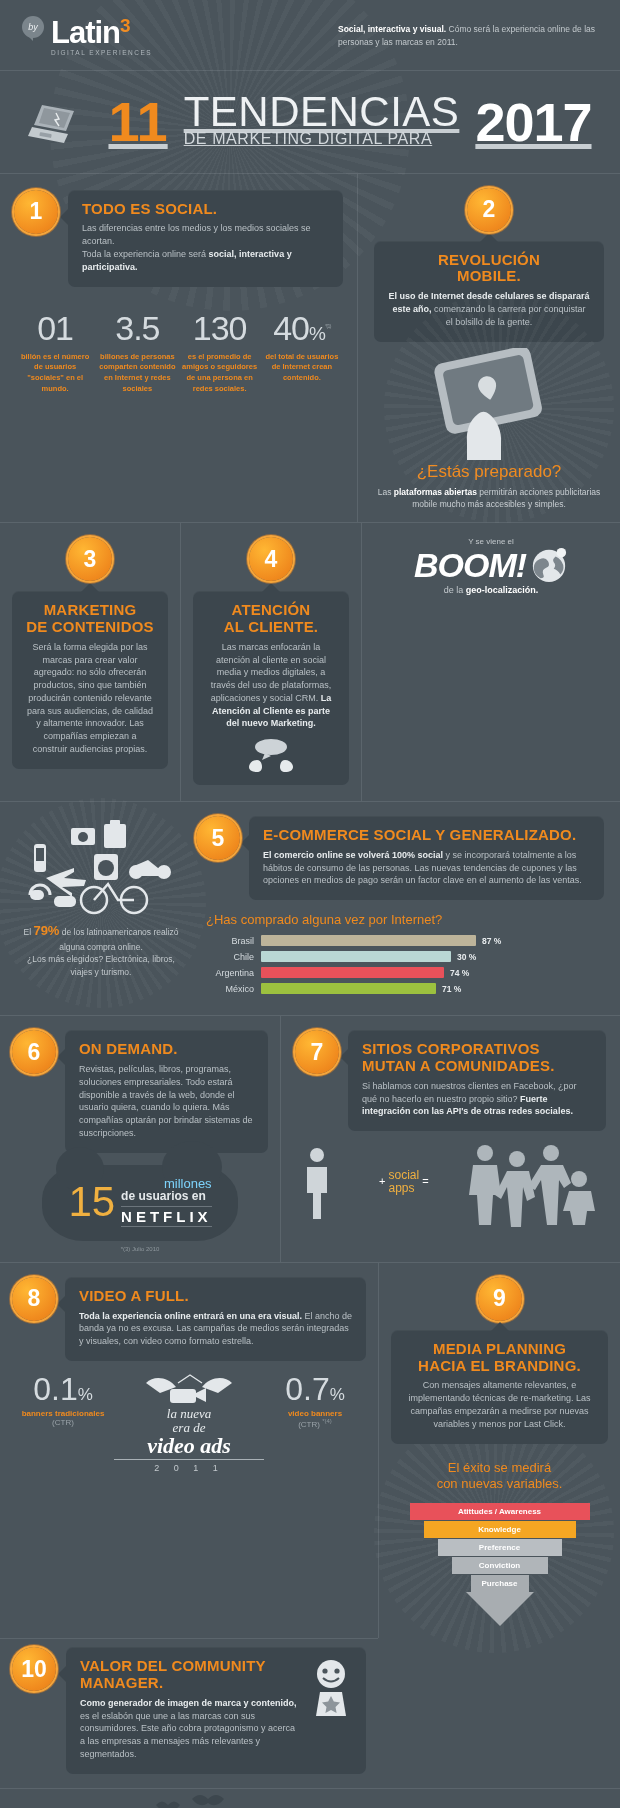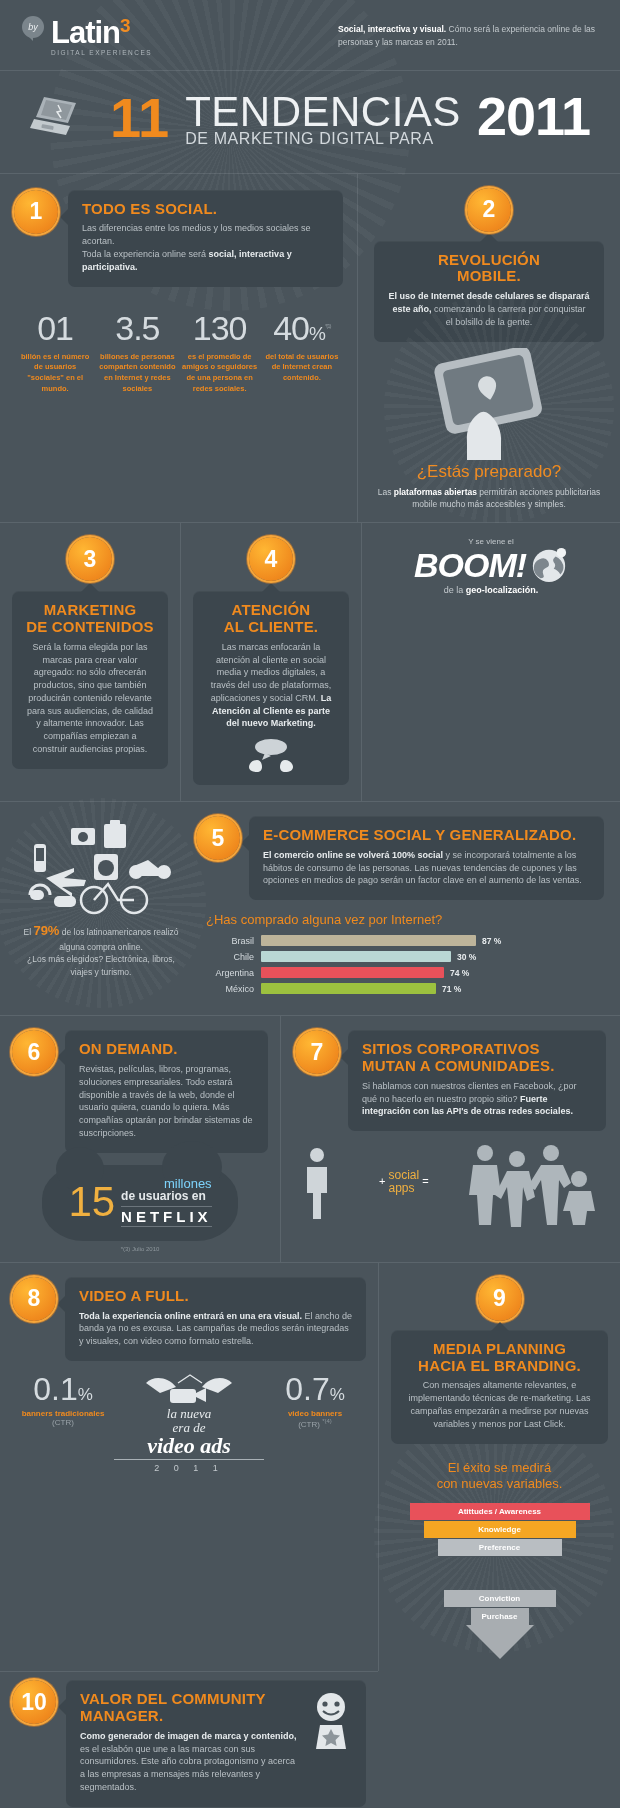--- a/index.html
+++ b/index.html
@@ -67,21 +67,21 @@
     font-size:9px;display:flex;align-items:center;justify-content:center;font-style:italic;
     position:relative;
   }
   .logo-by::after{content:'';position:absolute;bottom:-3px;left:6px;border-left:5px solid transparent;border-right:0 solid transparent;border-top:5px solid #7b858c;}
   .logo-word { font-size:31px; font-weight:bold; color:#fff; letter-spacing:-1px; line-height:1; }
   .logo-word sup { color:#f08a1e; font-size:19px; }
   .logo-sub { font-size:6.5px; letter-spacing:1.5px; color:#aeb6bb; margin-top:1px; }
   .tagline { margin-left:auto; font-size:8.5px; line-height:1.5; color:#c3c9cd; max-width:260px; }
   .tagline b { color:#fff; }
 
-  .hero { position:relative; padding: 22px 0 26px; display:flex; align-items:flex-start; justify-content:center; gap:16px; }
+  .hero { position:relative; padding: 22px 0 26px; display:flex; align-items:flex-end; justify-content:center; gap:16px;text-decoration:underline; }
   .hero .rays { width:360px;height:360px; left:50px; top:-120px; }
   .laptop { width:62px; height:46px; position:relative; z-index:2; flex:none; margin-right:2px;}
   .h-11 { font-size:56px; font-weight:bold; color:#f08a1e; line-height:.88; position:relative; z-index:2;}
   .h-words { position:relative; z-index:2; line-height:.92; }
   .h-words .big { font-size:42px; color:#eef1f3; letter-spacing:.5px; font-weight:300;}
   .h-words .small { font-size:16px; color:#d3d9dd; letter-spacing:.6px; }
   .h-2011 { font-size:54px; font-weight:bold; color:#fff; line-height:.88; position:relative; z-index:2; letter-spacing:-1px;}
 
   
   .sec1 { display:flex; }
@@ -208,21 +208,21 @@
         <path d="M28 12 l3 6 l-4 1 l4 6" stroke="#e8ecee" stroke-width="1.4" fill="none"></path>
         <path d="M4 26 L40 33 L36 42 L0 35 Z" fill="#c3cace"></path>
         <rect x="12" y="31" width="12" height="4" rx="1" fill="#98a0a6" transform="rotate(10 12 31)"></rect>
       </svg>
     </div>
     <div class="h-11">11</div>
     <div class="h-words">
       <div class="big">TENDENCIAS</div>
       <div class="small">DE MARKETING DIGITAL PARA</div>
     </div>
-    <div class="h-2011">2011</div>
+    <div class="h-2011">2017</div>
   </div>
   <div class="divider"></div>
 
   <div class="sec1">
     <div class="sec1-left">
       <div class="row1">
         <div class="badge">1</div>
         <div class="card nub-left" style="flex:1;">
           <h3>TODO ES SOCIAL.</h3>
           <p>
@@ -520,21 +520,21 @@
       </div>
 
       <div class="funnel-title">
         <span>El éxito se medirá</span><br><span>con nuevas variables.</span>
       </div>
 
       <div class="funnel">
         <div class="f-row" style="width:180px;background:#e8515a;"><span>Atittudes / Awareness</span></div>
         <div class="f-row" style="width:152px;background:#f5a623;"><span>Knowledge</span></div>
         <div class="f-row" style="width:124px;background:#b9bec2;"><span>Preference</span></div>
-        <div class="f-row" style="width:112px;background:#b0b5b9;margin-top:33px;"><span>Conviction</span></div>
+        <div class="f-row" style="width:96px;background:#b0b5b9;"><span>Conviction</span></div>
         <div class="f-row" style="width:58px;background:#a8adb1;border-bottom:none;"><span>Purchase</span></div>
         <div style="width:0;height:0;margin:0 auto;border-left:34px solid transparent;border-right:34px solid transparent;border-top:34px solid #a8adb1;"></div>
       </div>
     </div>
   </div>
 
   <div style="display:flex;">
     <div style="width:378px;">
       <div class="divider"></div>
       <div class="sec10">

